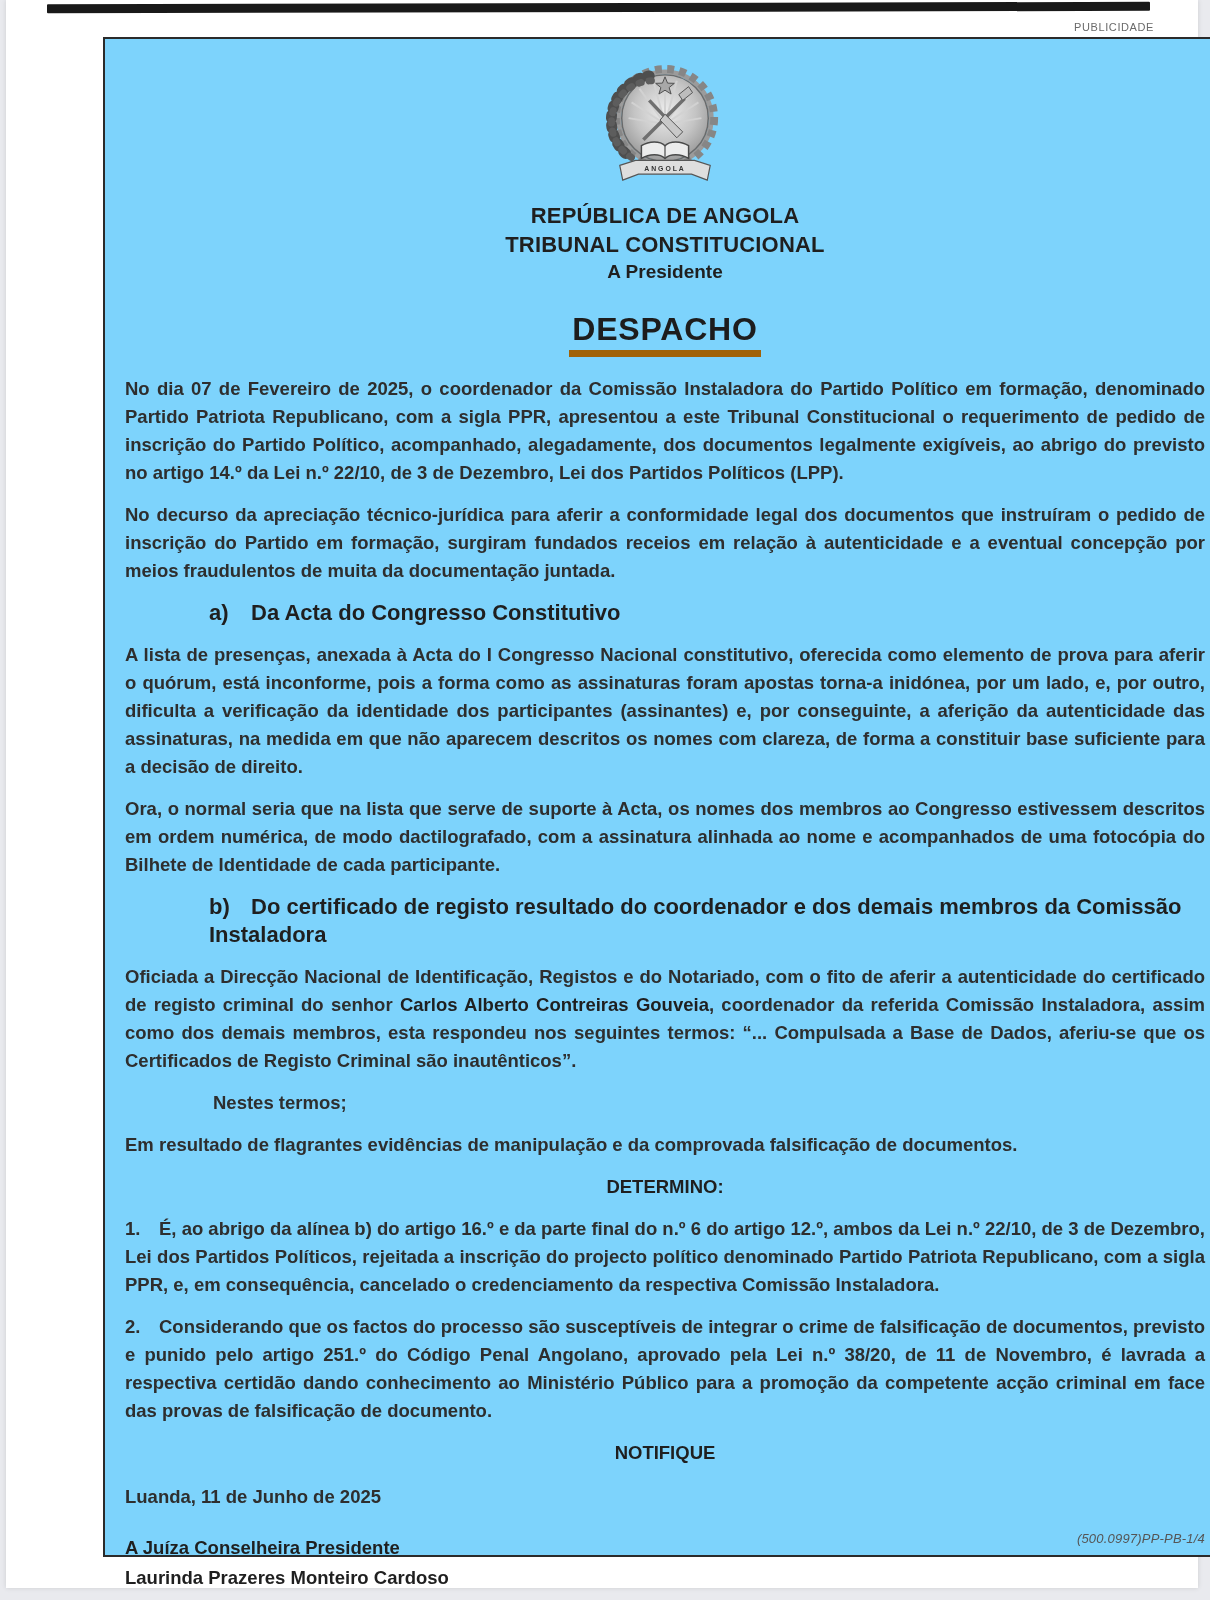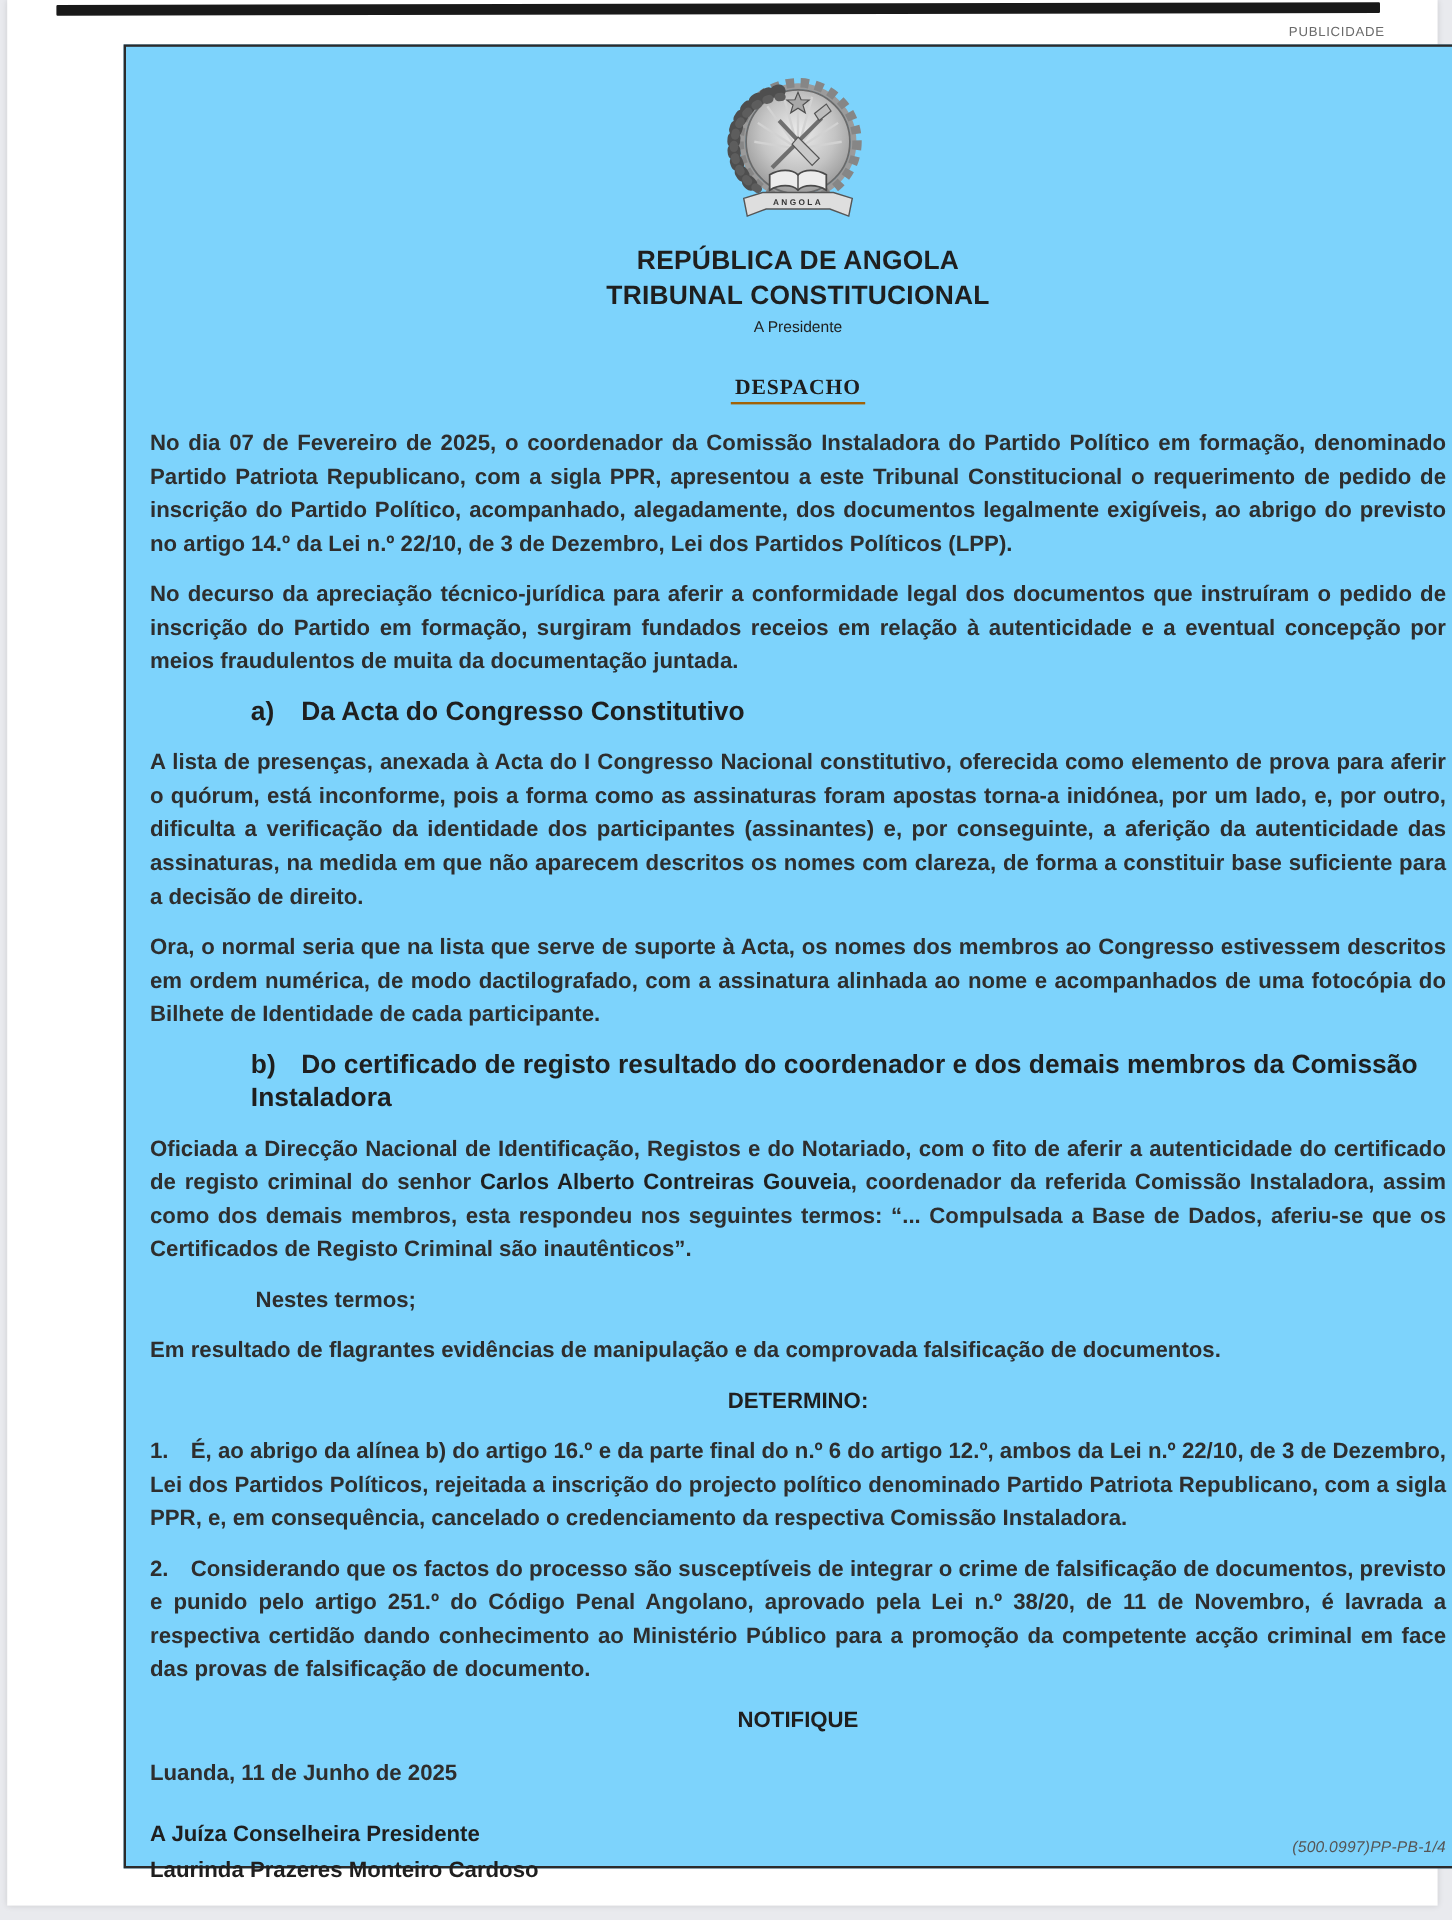--- a/index.html
+++ b/index.html
@@ -30,25 +30,25 @@
   .content{
     position:absolute;left:0;top:0;right:0;bottom:0;
     padding:0 11px 0 20px;
   }
   .crest-wrap{margin-top:24px;text-align:center;}
   .org{ text-align:center; margin-top:8px; }
   .org-line1,.org-line2{
     font-size:22px;font-weight:bold;line-height:29px;color:#1f1f1f;
     letter-spacing:.2px;
   }
-  .org-line3{font-size:13px;font-weight:normal;line-height:26px;color:#1f1f1f;}
+  .org-line3{font-size:19px;font-weight:bold;line-height:26px;color:#1f1f1f;}
   .title-wrap{text-align:center;margin-top:26px;margin-bottom:18px;}
   .doc-title{
-    display:inline-block;font-size:18px;font-weight:bold;color:#1d1d1d;
-    letter-spacing:.8px;border-bottom:2px solid #a16207;padding:0 3px 2px 3px;font-family:Liberation Serif, serif;
+    display:inline-block;font-size:32px;font-weight:bold;color:#1d1d1d;
+    letter-spacing:.8px;border-bottom:7px solid #a16207;padding:0 3px 2px 3px;
   }
   .doc-text{font-size:18.5px;line-height:28px;}
   .doc-text p{margin:0 0 14px 0;text-align:justify;font-weight:bold;}
   .sec-head{
     margin:4px 0 14px 0;font-weight:bold;color:#1f1f1f;
     padding-left:84px;font-size:22px;text-align:left;
   }
   .sec-label{display:inline-block;width:42px;}
   .indented{padding-left:88px;text-align:left !important;}
   .centered{text-align:center !important;font-weight:bold;color:#1f1f1f;}

